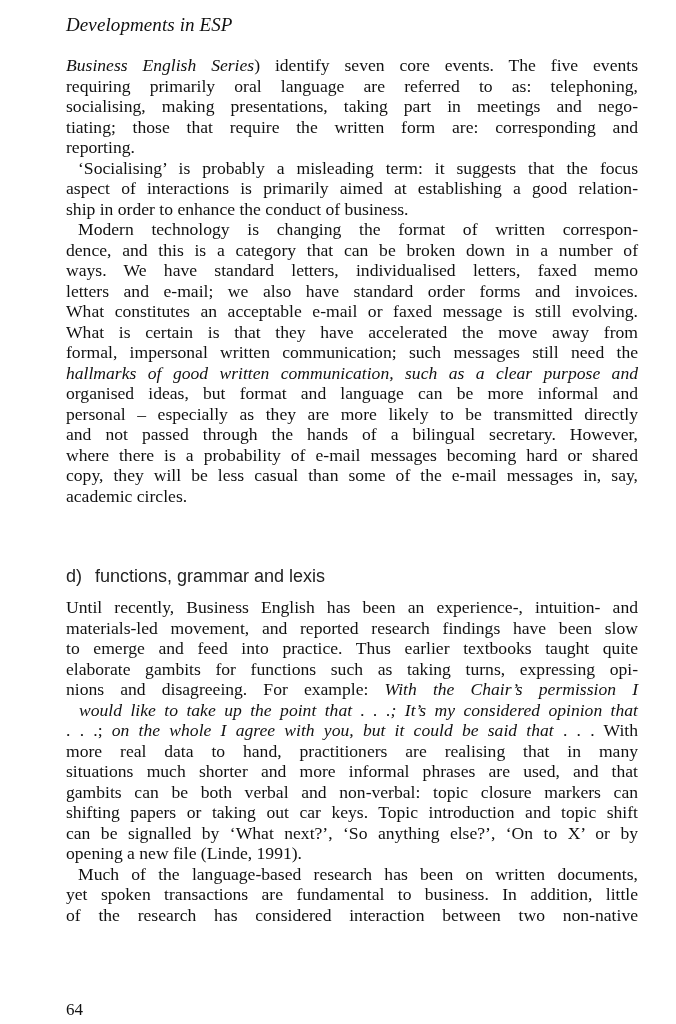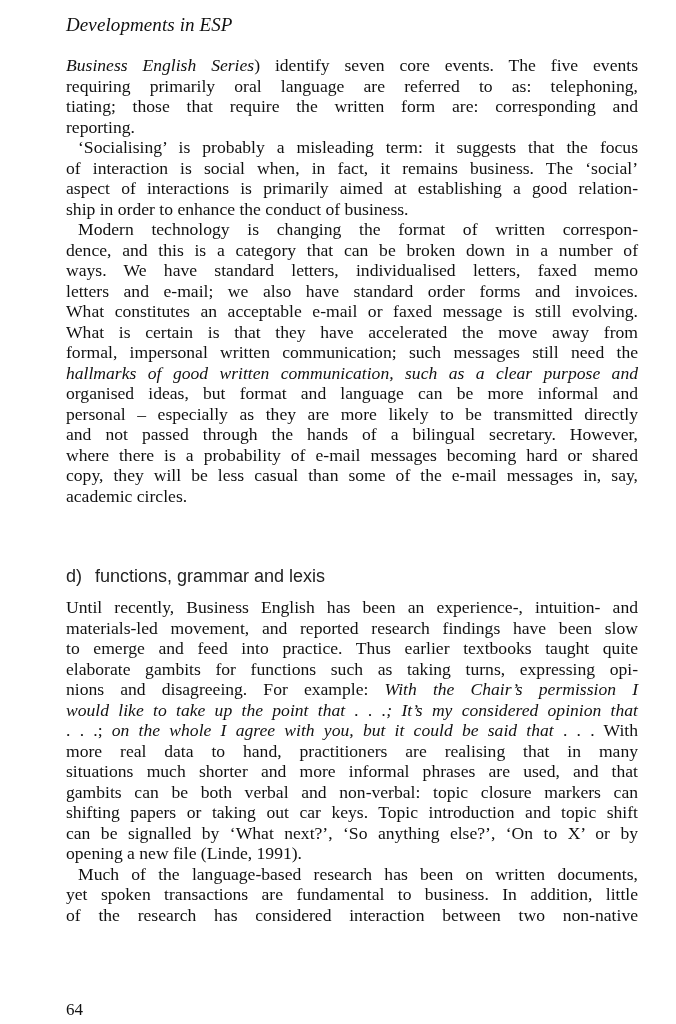--- a/index.html
+++ b/index.html
@@ -38,24 +38,24 @@
 </style>
 </head>
 <body>
 
 <div class="page">
   <div class="running-head">Developments in ESP</div>
 
   <div class="block" id="section1" style="top: 55px;">
       <div class="line" style="white-space: normal;"><span class="i">Business English Series</span><span>) identify seven core events. The five events</span></div>
       <div class="line" style="white-space: normal;"><span>requiring primarily oral language are referred to as: telephoning,</span></div>
+      <div class="line" style="white-space: normal;"><span>socialising, making presentations, taking part in meetings and nego-</span></div>
       <div class="line" style="white-space: normal;"><span>tiating; those that require the written form are: corresponding and</span></div>
       <div class="line last" style="white-space: normal;"><span>reporting.</span></div>
       <div class="line indent" style="white-space: normal;"><span>‘Socialising’ is probably a misleading term: it suggests that the focus</span></div>
-      <div class="line" style="white-space: normal;"><span>of interaction is social when, in fact, it remains business. The ‘social’</span></div>
       <div class="line" style="white-space: normal;"><span>aspect of interactions is primarily aimed at establishing a good relation-</span></div>
       <div class="line last" style="white-space: normal;"><span>ship in order to enhance the conduct of business.</span></div>
       <div class="line indent" style="white-space: normal;"><span>Modern technology is changing the format of written correspon-</span></div>
       <div class="line" style="white-space: normal;"><span>dence, and this is a category that can be broken down in a number of</span></div>
       <div class="line" style="white-space: normal;"><span>ways. We have standard letters, individualised letters, faxed memo</span></div>
       <div class="line" style="white-space: normal;"><span>letters and e-mail; we also have standard order forms and invoices.</span></div>
       <div class="line" style="white-space: normal;"><span>What constitutes an acceptable e-mail or faxed message is still evolving.</span></div>
       <div class="line" style="white-space: normal; font-family: Liberation Serif, serif;"><span>What is certain is that they have accelerated the move away from</span></div>
       <div class="line" style="white-space: normal;"><span>formal, impersonal written communication; such messages still need the</span></div>
       <div class="line" style="white-space: normal; font-style: italic;"><span>hallmarks of good written communication, such as a clear purpose and</span></div>
@@ -71,21 +71,21 @@
     <span class="label">d)</span>
     <span>functions, grammar and lexis</span>
   </div>
 
   <div class="block" id="section2" style="top: 597px;">
       <div class="line" style="white-space: normal;"><span>Until recently, Business English has been an experience-, intuition- and</span></div>
       <div class="line" style="white-space: normal;"><span>materials-led movement, and reported research findings have been slow</span></div>
       <div class="line" style="white-space: normal;"><span>to emerge and feed into practice. Thus earlier textbooks taught quite</span></div>
       <div class="line" style="white-space: normal;"><span>elaborate gambits for functions such as taking turns, expressing opi-</span></div>
       <div class="line" style="white-space: normal;"><span>nions and disagreeing. For example: </span><span class="i">With the Chair’s permission I</span></div>
-      <div class="line" style="white-space: normal;"><span class="i">would like to take up the point that . . .; It’s my considered opinion that</span></div>
+      <div class="line" style="white-space: normal; margin-left: 13px;"><span class="i">would like to take up the point that . . .; It’s my considered opinion that</span></div>
       <div class="line" style="white-space: normal;"><span>. . .; </span><span class="i">on the whole I agree with you, but it could be said that</span><span> . . . With</span></div>
       <div class="line" style="white-space: normal;"><span>more real data to hand, practitioners are realising that in many</span></div>
       <div class="line" style="white-space: normal;"><span>situations much shorter and more informal phrases are used, and that</span></div>
       <div class="line" style="white-space: normal;"><span>gambits can be both verbal and non-verbal: topic closure markers can</span></div>
       <div class="line" style="white-space: normal;"><span>shifting papers or taking out car keys. Topic introduction and topic shift</span></div>
       <div class="line" style="white-space: normal;"><span>can be signalled by ‘What next?’, ‘So anything else?’, ‘On to X’ or by</span></div>
       <div class="line last" style="white-space: normal;"><span>opening a new file (Linde, 1991).</span></div>
       <div class="line indent" style="white-space: normal;"><span>Much of the language-based research has been on written documents,</span></div>
       <div class="line" style="white-space: normal;"><span>yet spoken transactions are fundamental to business. In addition, little</span></div>
       <div class="line" style="white-space: normal;"><span>of the research has considered interaction between two non-native</span></div>

